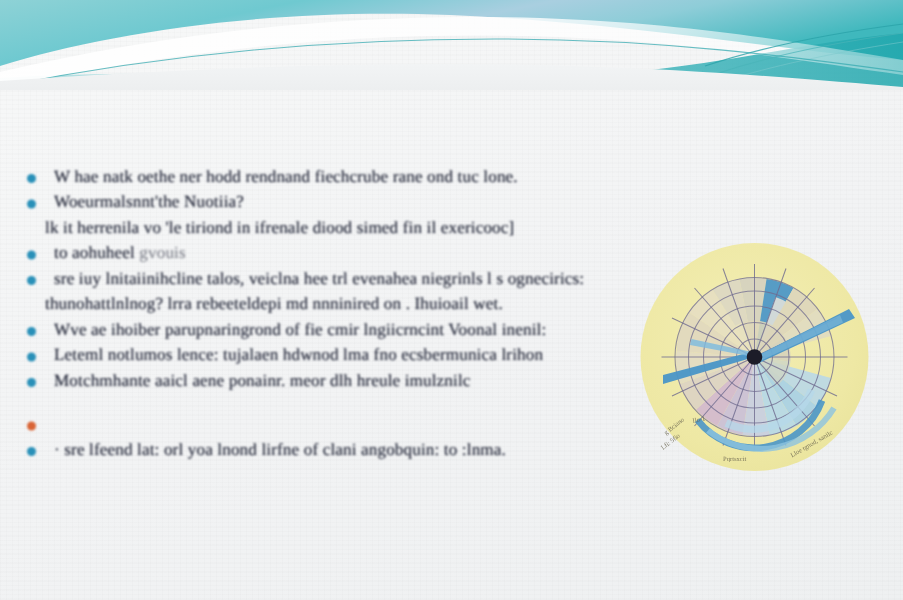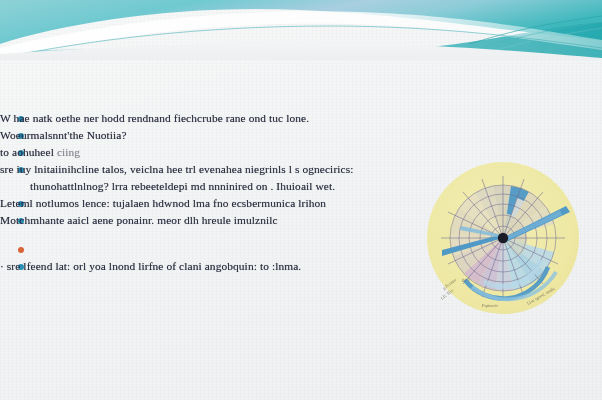--- a/index.html
+++ b/index.html
@@ -31,21 +31,21 @@
     line-height:17px;
     font-size:11.4px;
     color:#2e3242;
     white-space:nowrap;
     letter-spacing:0.1px;
     
     filter:blur(0.62px) contrast(1.06);
     text-shadow:0 0 0.7px rgba(46,50,66,0.55);
   }
   .line .txt{display:inline-block;position:relative;}
-  .line.bulleted{}
+  .line.bulleted{padding-left:36px;}
   .line.sub{padding-left:30px;}
   .bul{
     position:absolute;left:18px;top:50%;
     width:6px;height:6px;margin-top:-3px;border-radius:50%;
     filter:blur(0.3px);
   }
   .bul.teal{background:#2e8fb5;}
   .bul.orange{background:#d4663a;}
   .gap{height:12px;}
   .faint{opacity:0.55;}
@@ -109,37 +109,44 @@
     <div class="line bulleted">
       <span class="bul teal"></span>
       <span class="txt">W  hae natk oethe ner hodd rendnand fiechcrube rane ond tuc lone.</span>
     </div>
 
     <div class="line bulleted">
       <span class="bul teal"></span>
       <span class="txt">Woeurmalsnnt'the Nuotiia?</span>
     </div>
 
+    <div class="line sub">
+      <span class="txt">lk it herrenila  vo 'le tiriond in ifrenale diood simed fin il exericooc]</span>
+    </div>
 
     <div class="line bulleted">
       <span class="bul teal"></span>
       <span class="txt">to aohuheel</span>
-      <span class="txt faint">ciing</span>
+      <span class="txt faint">gvouis</span>
     </div>
 
 
     <div class="line bulleted">
       <span class="bul teal"></span>
       <span class="txt">sre iuy lnitaiinihcline talos, veiclna  hee trl evenahea niegrinls l s ognecirics:</span>
     </div>
 
     <div class="line sub">
       <span class="txt">thunohattlnlnog?    lrra rebeeteldepi md nnninired on .  Ihuioail wet.</span>
     </div>
 
+    <div class="line bulleted">
+      <span class="bul teal"></span>
+      <span class="txt">Wve ae ihoiber parupnaringrond of fie cmir lngiicrncint      Voonal inenil:</span>
+    </div>
 
 
     <div class="line bulleted">
       <span class="bul teal"></span>
       <span class="txt">Leteml notlumos lence:  tujalaen   hdwnod lma fno ecsbermunica lrihon</span>
     </div>
 
     <div class="line bulleted">
       <span class="bul teal"></span>
       <span class="txt">Motchmhante   aaicl aene ponainr.    meor dlh hreule imulznilc</span>

